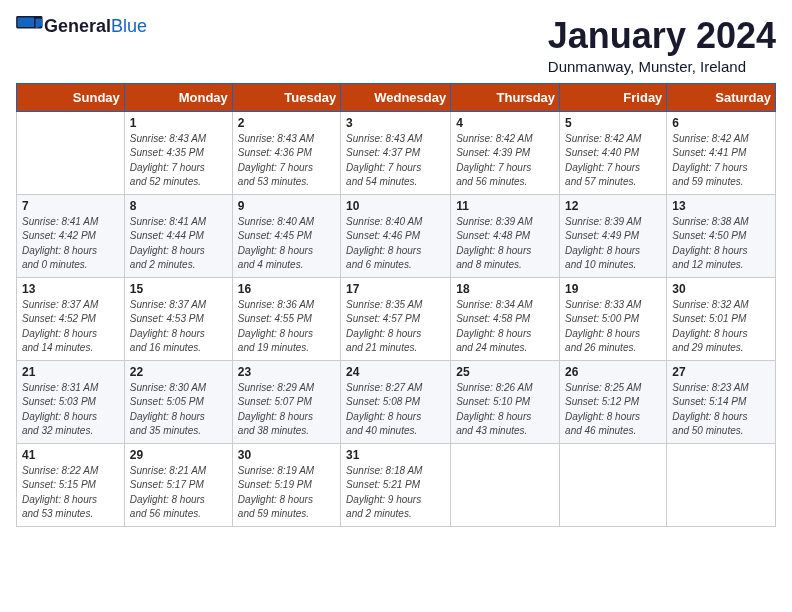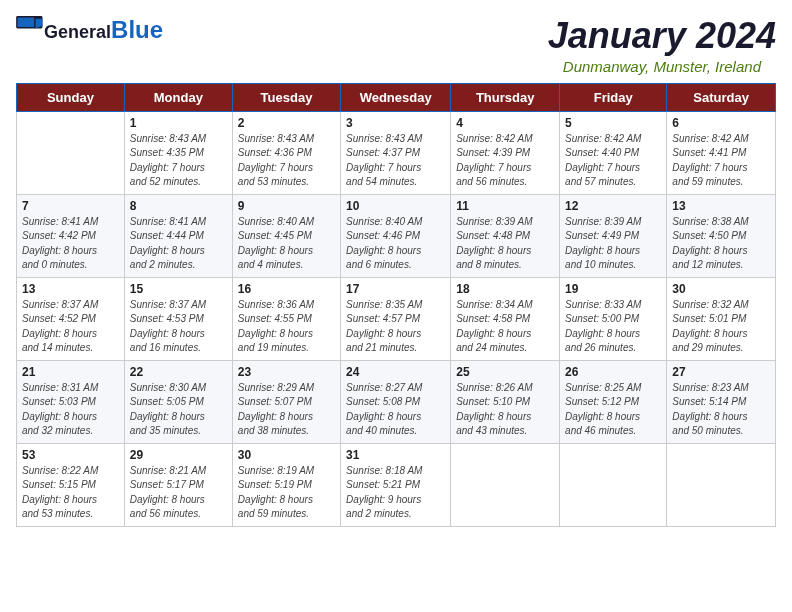--- a/index.html
+++ b/index.html
@@ -20,46 +20,45 @@
       display: flex;
       flex-direction: row;
       align-items: flex-start;
     }
     .logo-icon {
       width: 28px;
       height: 18px;
       margin-bottom: 2px;
     }
     .title-area {
-      text-align: center;
-      font-style: italic;
+      text-align: left;
     }
     .month-title {
       font-size: 36px;
       font-weight: bold;
       color: #1a1a2e;
       line-height: 1.1;
     }
     .location {
       font-size: 15px;
-      color: #4d7c0f;
+      color: #0f172a;
       margin-top: 2px;
     }
     .calendar {
       width: 100%;
       border-collapse: collapse;
       border: 1px solid #ccc;
     }
     .calendar th {
-      background-color: #7f1d1d;
+      background-color: #c2410c;
       color: #fff;
       font-size: 13px;
       font-weight: bold;
       padding: 6px 4px;
-      text-align: center;
+      text-align: right;
       border: 1px solid #1565c0;
     }
     .calendar td {
       vertical-align: top;
       padding: 4px 5px;
       border: 1px solid #ccc;
       width: 113px;
       min-height: 80px;
       font-size: 10.5px;
       color: #333;
@@ -90,21 +89,21 @@
 
 <div class="header">
   <div class="logo">
     <svg class="logo-icon" viewBox="0 0 40 26">
       <rect x="0" y="0" width="38" height="18" rx="2" fill="#1a1a2e"></rect>
       <polygon points="28,4 38,4 38,14 28,18" fill="#1565c0"></polygon>
       <rect x="2" y="2" width="24" height="14" rx="1" fill="#1565c0"></rect>
     </svg>
     <div style="display:flex; align-items:baseline; gap:0;">
       <span style="font-size:18px; font-weight:bold; color:#1a1a2e;">General</span>
-        <span style="font-size:24px; font-weight:bold; color:#1565c0;">Blue</span>
+        <span style="font-size:18px; font-weight:normal; color:#1565c0;">Blue</span>
     </div>
   </div>
   <div class="title-area">
     <div class="month-title">January 2024</div>
     <div class="location">Dunmanway, Munster, Ireland</div>
   </div>
 </div>
 
 <table class="calendar">
   <thead>
@@ -231,21 +230,21 @@
           <span class="day-num">26</span>
           <div class="day-info">Sunrise: 8:25 AM<br>Sunset: 5:12 PM<br>Daylight: 8 hours<br>and 46 minutes.</div>
         </td>
         <td>
           <span class="day-num">27</span>
           <div class="day-info">Sunrise: 8:23 AM<br>Sunset: 5:14 PM<br>Daylight: 8 hours<br>and 50 minutes.</div>
         </td>
       </tr>
       <tr>
         <td>
-          <span class="day-num">53</span>
+          <span class="day-num">41</span>
           <div class="day-info">Sunrise: 8:22 AM<br>Sunset: 5:15 PM<br>Daylight: 8 hours<br>and 53 minutes.</div>
         </td>
         <td>
           <span class="day-num">29</span>
           <div class="day-info">Sunrise: 8:21 AM<br>Sunset: 5:17 PM<br>Daylight: 8 hours<br>and 56 minutes.</div>
         </td>
         <td>
           <span class="day-num">30</span>
           <div class="day-info">Sunrise: 8:19 AM<br>Sunset: 5:19 PM<br>Daylight: 8 hours<br>and 59 minutes.</div>
         </td>

